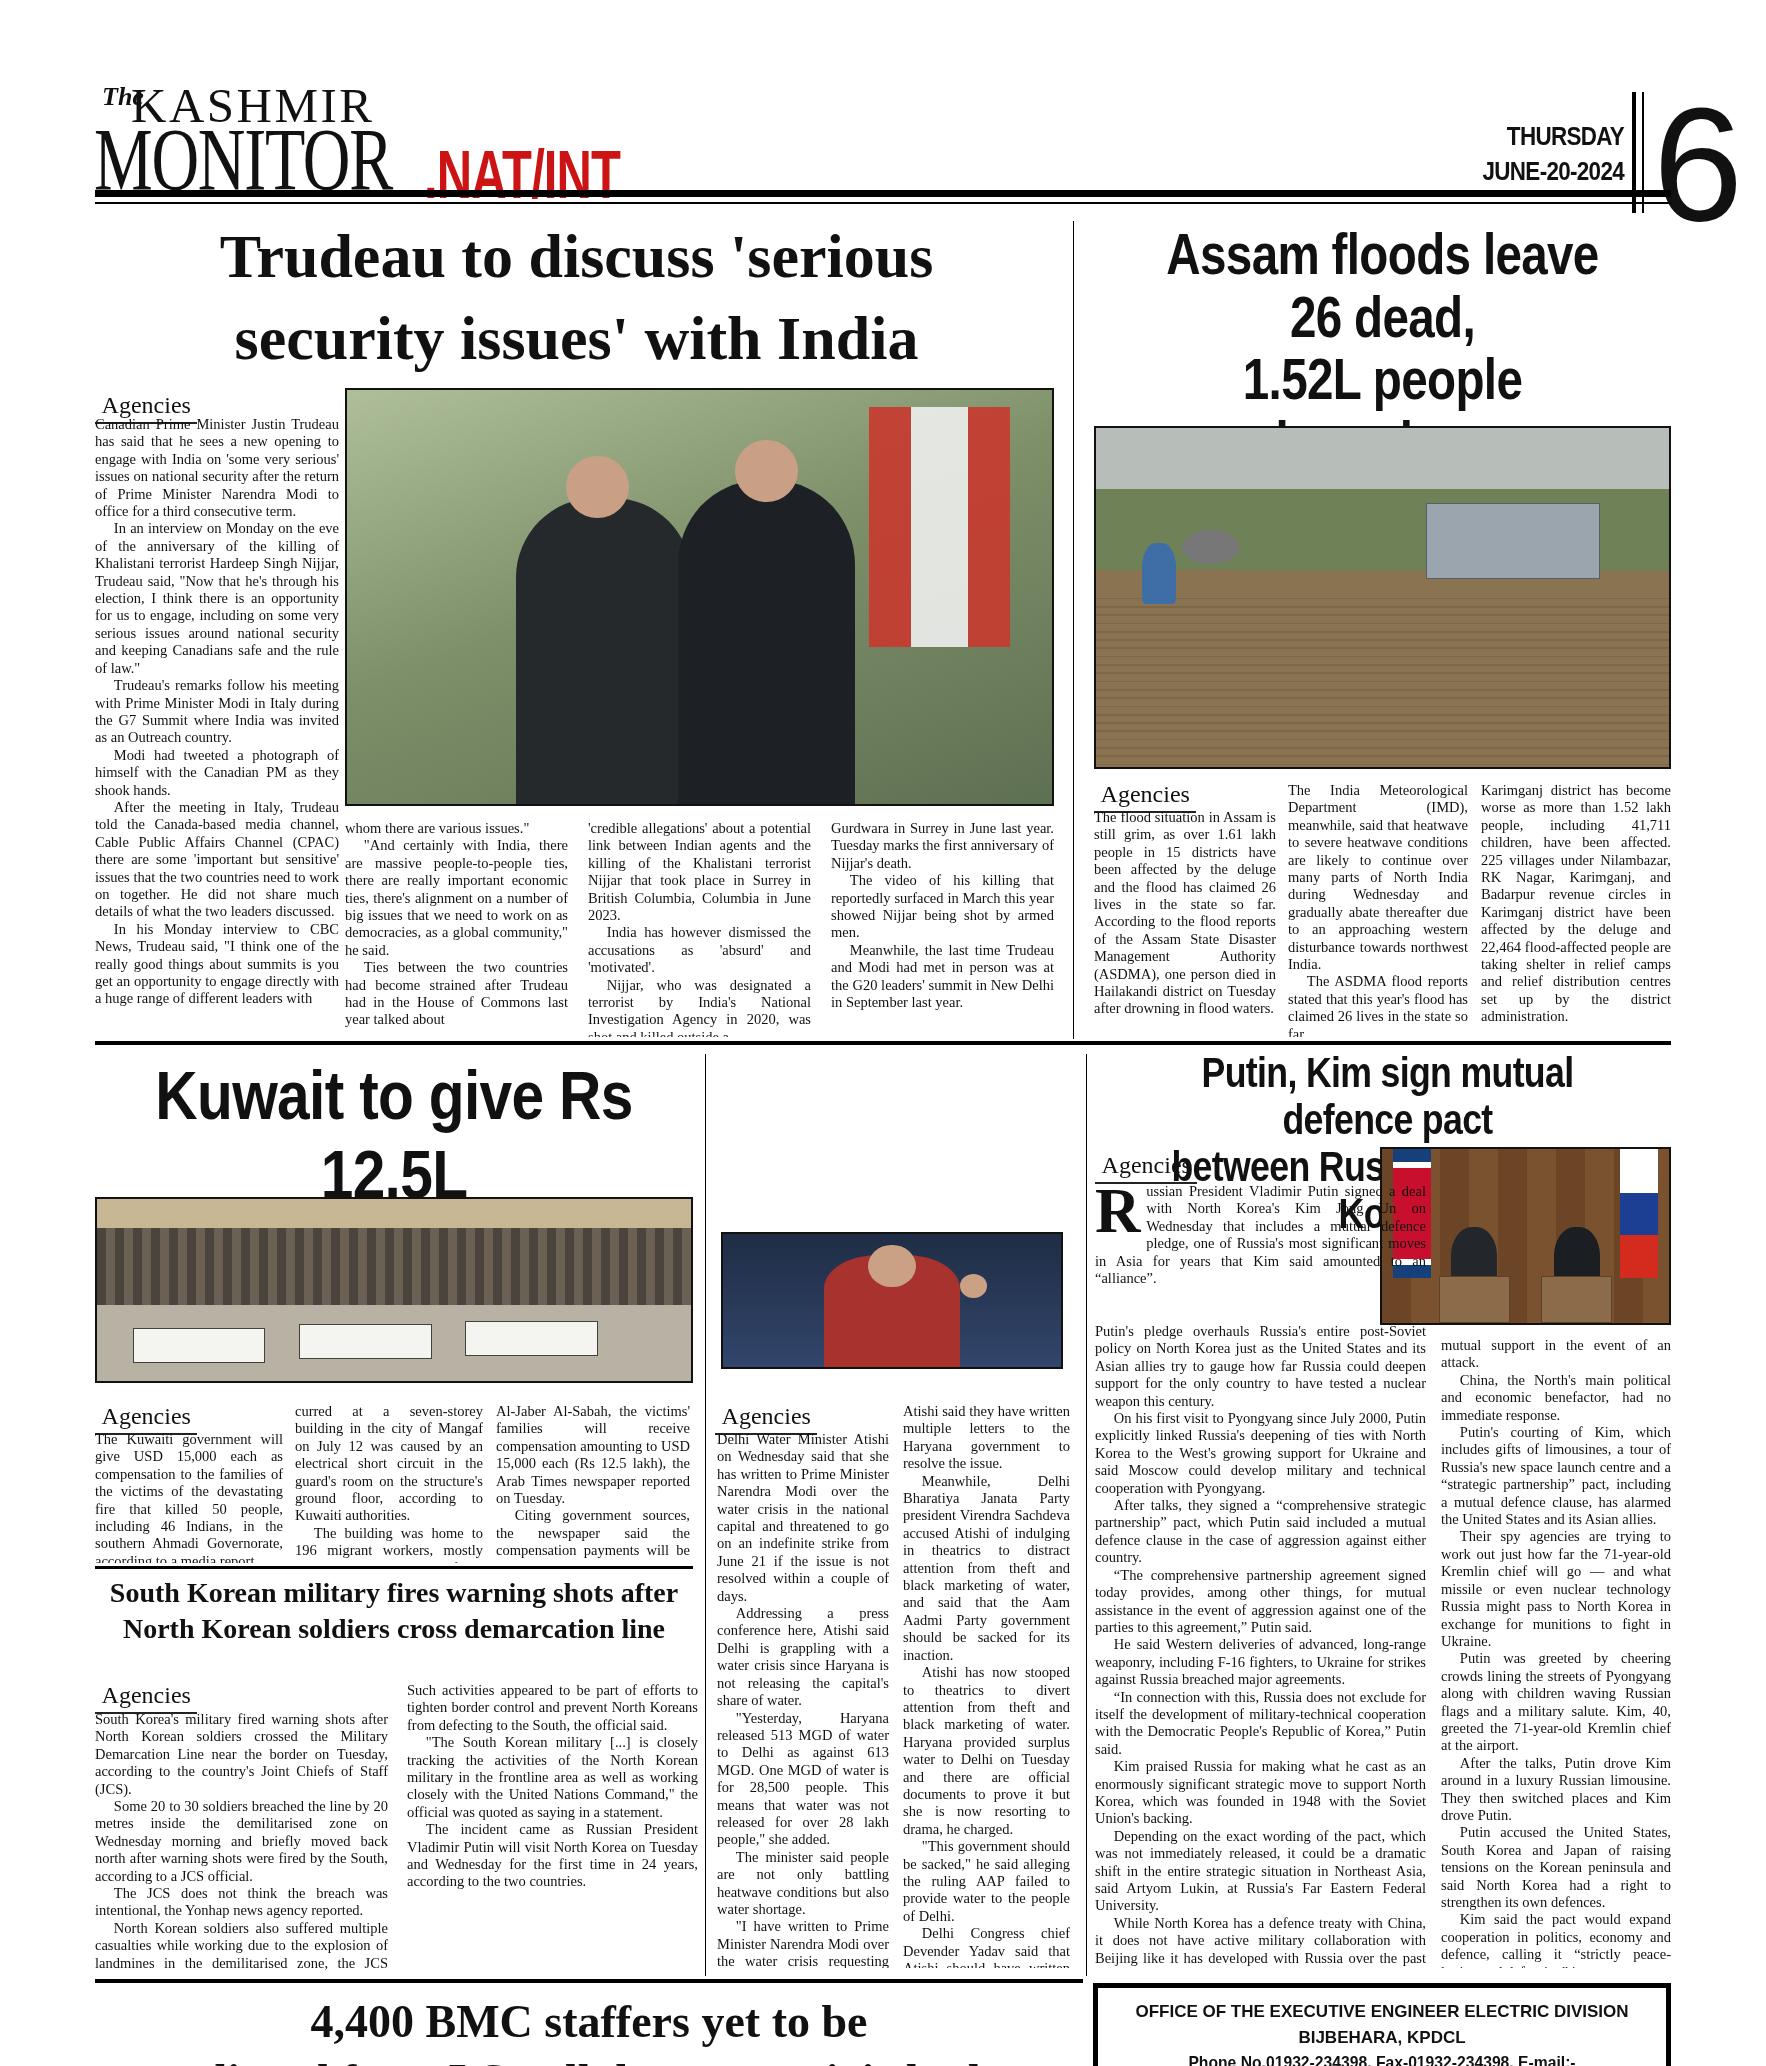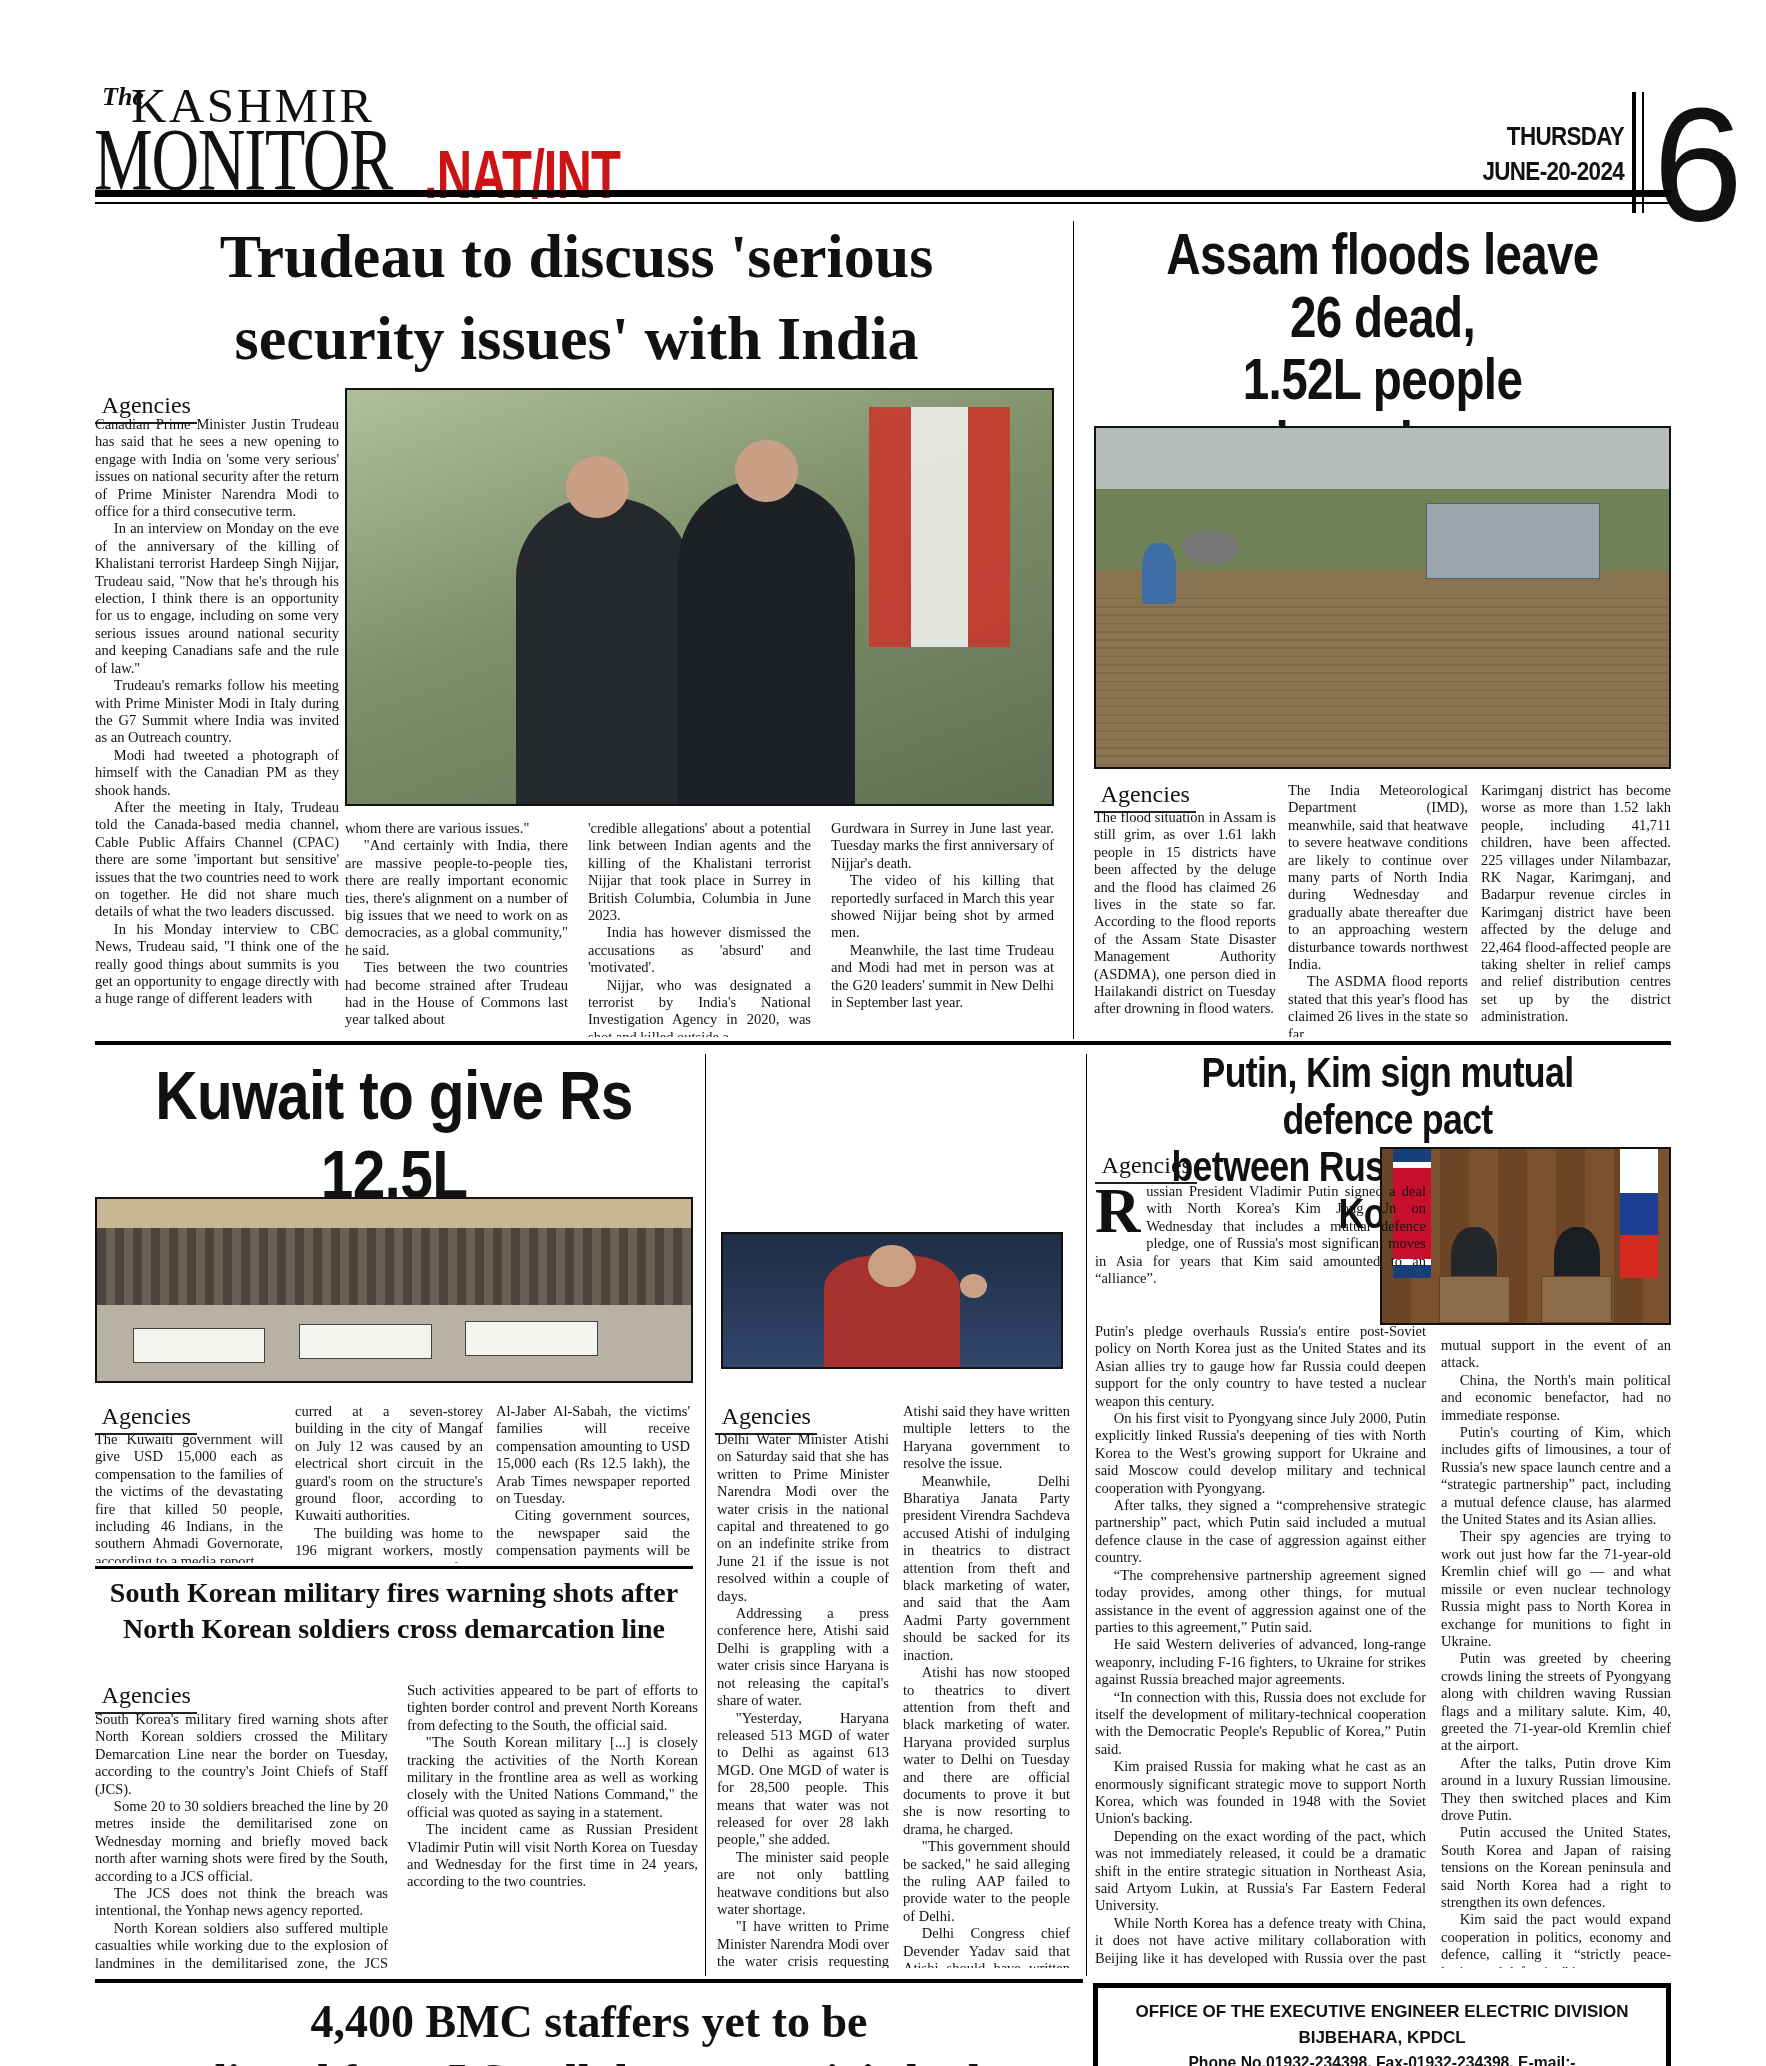--- a/index.html
+++ b/index.html
@@ -163,21 +163,21 @@
 
 
   <div class="abs photo" style="left:721px;top:1232px;width:342px;height:137px;background:linear-gradient(180deg,#1f2d45,#32456b);">
     <div class="shape" style="left:30%;bottom:0;width:40%;height:84%;background:#a8322e;border-radius:40% 40% 0 0 / 30% 30% 0 0;"></div>
     <div class="shape" style="left:43%;top:8%;width:14%;height:32%;background:#caa184;border-radius:50%;"></div>
     <div class="shape" style="left:70%;top:30%;width:8%;height:18%;background:#caa184;border-radius:50%;"></div>
   </div>
 
   <div class="abs byline" style="left:715px;top:1403px;width:174px;"><span>Agencies</span></div>
   <div class="abs col" style="left:717px;top:1431px;width:172px;height:537px;">
-      <p class="para">Delhi Water Minister Atishi on Saturday said that she has written to Prime Minister Narendra Modi over the water crisis in the national capital and threatened to go on an indefinite strike from June 21 if the issue is not resolved within a couple of days.</p>
+      <p class="para">Delhi Water Minister Atishi on Wednesday said that she has written to Prime Minister Narendra Modi over the water crisis in the national capital and threatened to go on an indefinite strike from June 21 if the issue is not resolved within a couple of days.</p>
       <p class="para">Addressing a press conference here, Atishi said Delhi is grappling with a water crisis since Haryana is not releasing the capital's share of water.</p>
       <p class="para">"Yesterday, Haryana released 513 MGD of water to Delhi as against 613 MGD. One MGD of water is for 28,500 people. This means that water was not released for over 28 lakh people," she added.</p>
       <p class="para">The minister said people are not only battling heatwave conditions but also water shortage.</p>
       <p class="para">"I have written to Prime Minister Narendra Modi over the water crisis requesting him to resolve the issue. If the crisis is not solved within two days, I will go on an indefinite strike from June 21," she said.</p>
     </div>
   <div class="abs col" style="left:903px;top:1403px;width:167px;height:565px;">
       <p class="para">Atishi said they have written multiple letters to the Haryana government to resolve the issue.</p>
       <p class="para">Meanwhile, Delhi Bharatiya Janata Party president Virendra Sachdeva accused Atishi of indulging in theatrics to distract attention from theft and black marketing of water, and said that the Aam Aadmi Party government should be sacked for its inaction.</p>
       <p class="para">Atishi has now stooped to theatrics to divert attention from theft and black marketing of water. Haryana provided surplus water to Delhi on Tuesday and there are official documents to prove it but she is now resorting to drama, he charged.</p>
       <p class="para">"This government should be sacked," he said alleging the ruling AAP failed to provide water to the people of Delhi.</p>

